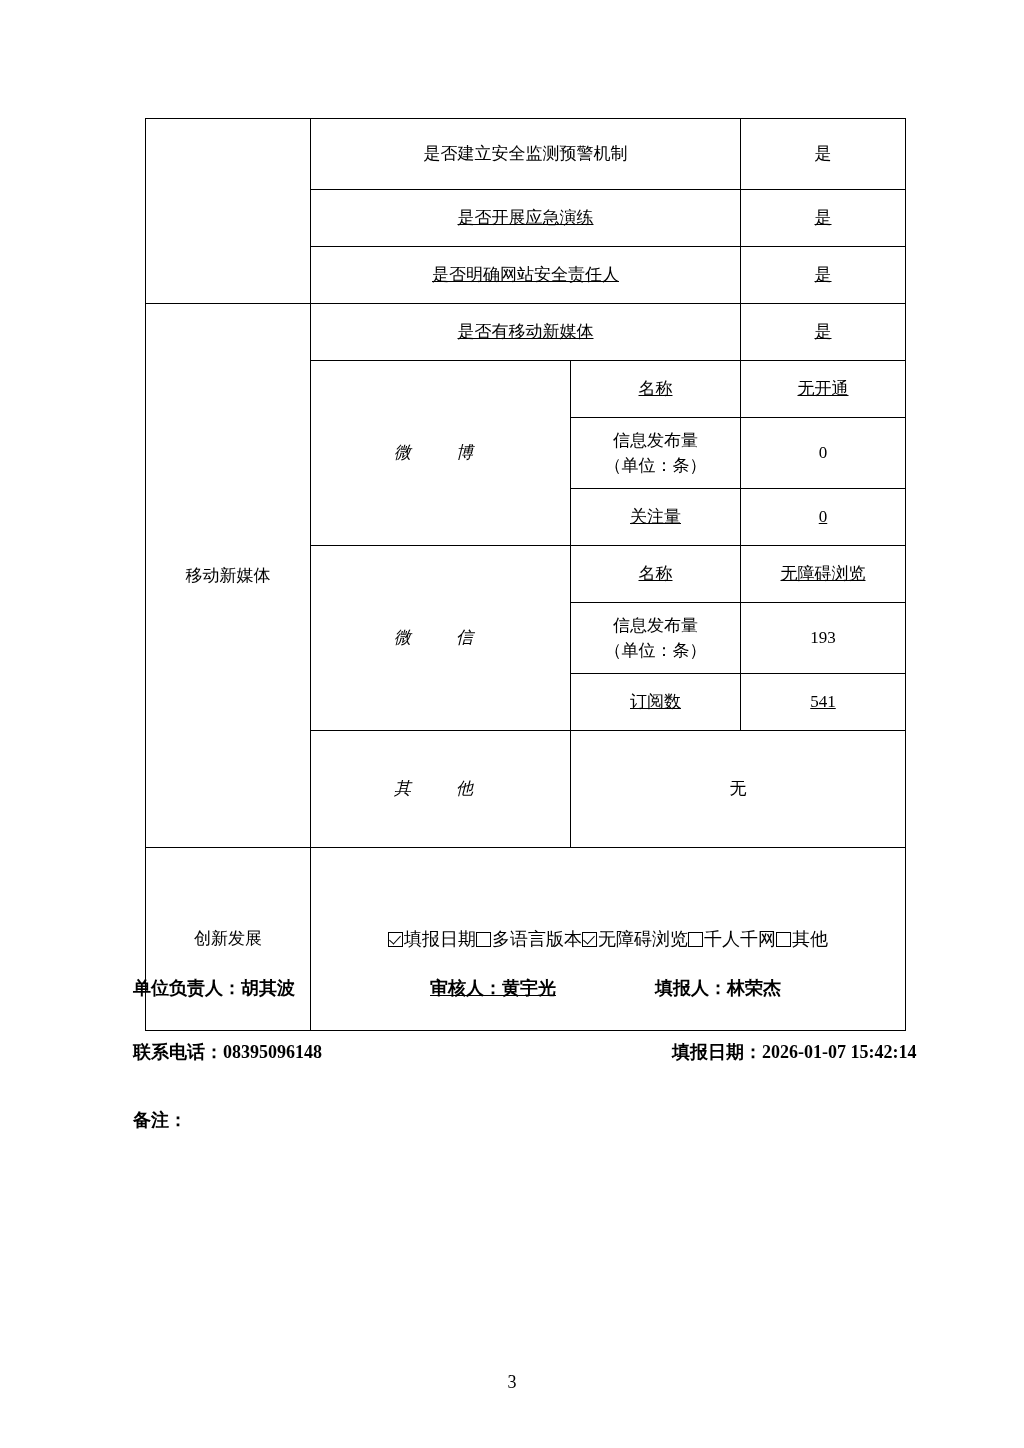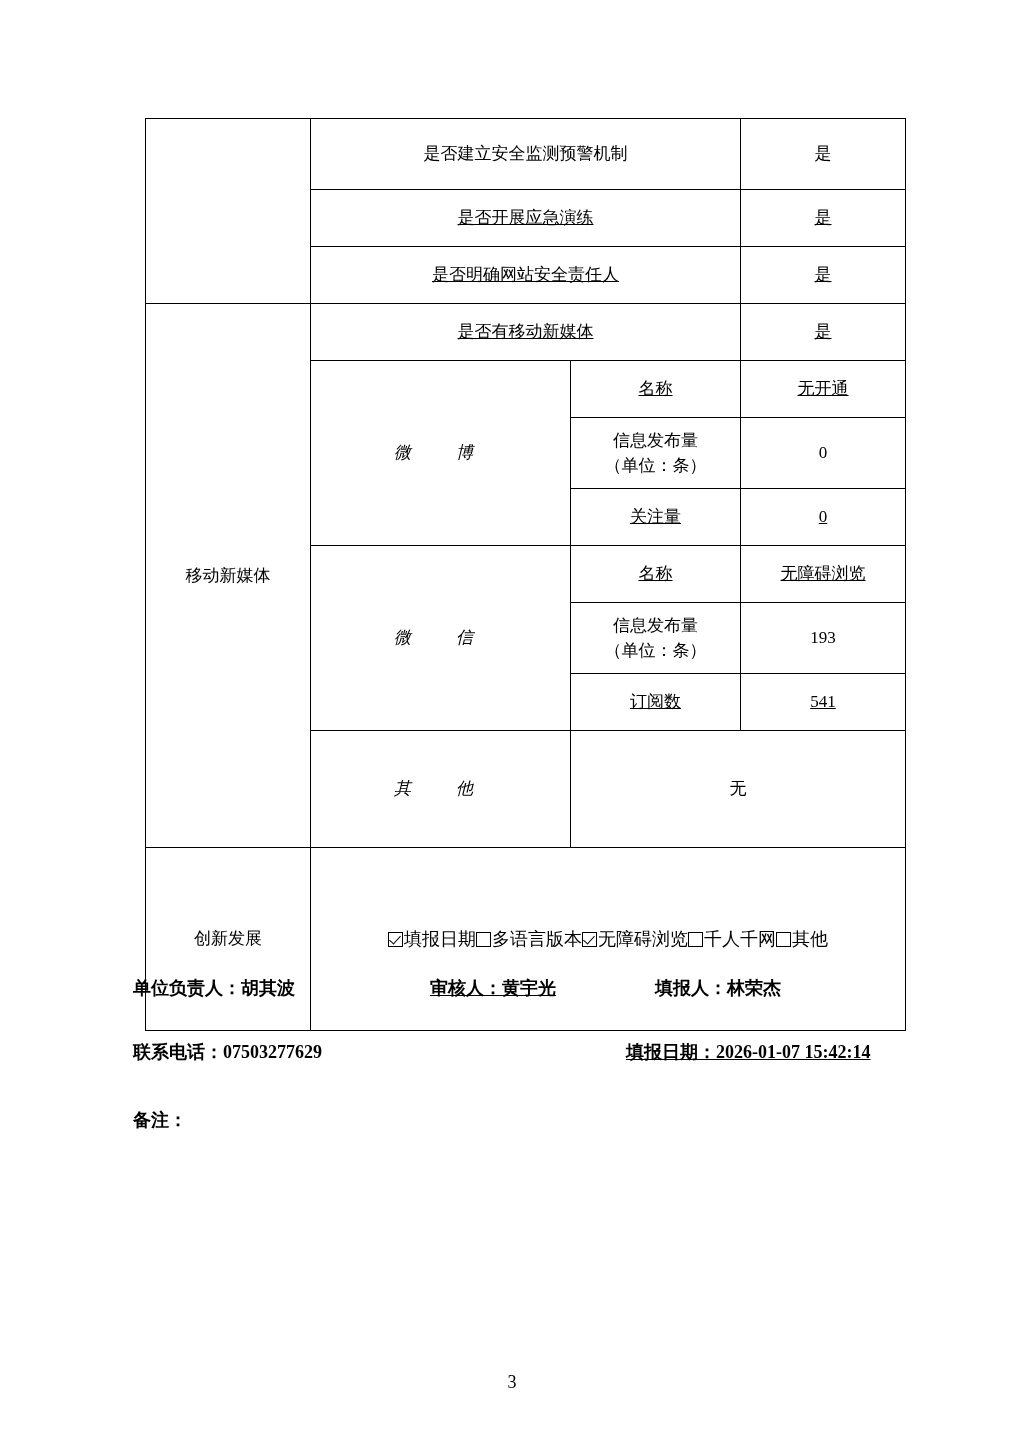--- a/index.html
+++ b/index.html
@@ -82,21 +82,21 @@
     position: absolute;
     font-size: 18px;
     font-weight: bold;
     font-family: "Liberation Serif", "DejaVu Serif", serif;
     white-space: nowrap;
   }
   .l1a { left: 133px; top: 976px; }
   .l1b { left: 430px; top: 976px; text-decoration: underline; }
   .l1c { left: 655px; top: 976px; }
   .l2a { left: 133px; top: 1040px; }
-  .l2b { left: 626px; top: 1040px; text-decoration: underline; }
+  .l2b { left: 672px; top: 1040px; }
   .l3a { left: 133px; top: 1108px; }
 
   .pagenum {
     position: absolute;
     width: 1024px;
     text-align: center;
     top: 1372px;
     font-size: 18px;
   }
 </style>
@@ -181,19 +181,19 @@
           </div>
         </td>
       </tr>
     </tbody>
   </table>
 
   <div class="footer">
     <div class="sig-line l1a">单位负责人：胡其波</div>
     <div class="sig-line l1b">审核人：黄宇光</div>
     <div class="sig-line l1c">填报人：林荣杰</div>
-    <div class="sig-line l2a">联系电话：07503277629</div>
+    <div class="sig-line l2a">联系电话：08395096148</div>
     <div class="sig-line l2b">填报日期：2026-01-07 15:42:14</div>
     <div class="sig-line l3a">备注：</div>
   </div>
 
   <div class="pagenum">3</div>
 </div>
 
 </body></html>

